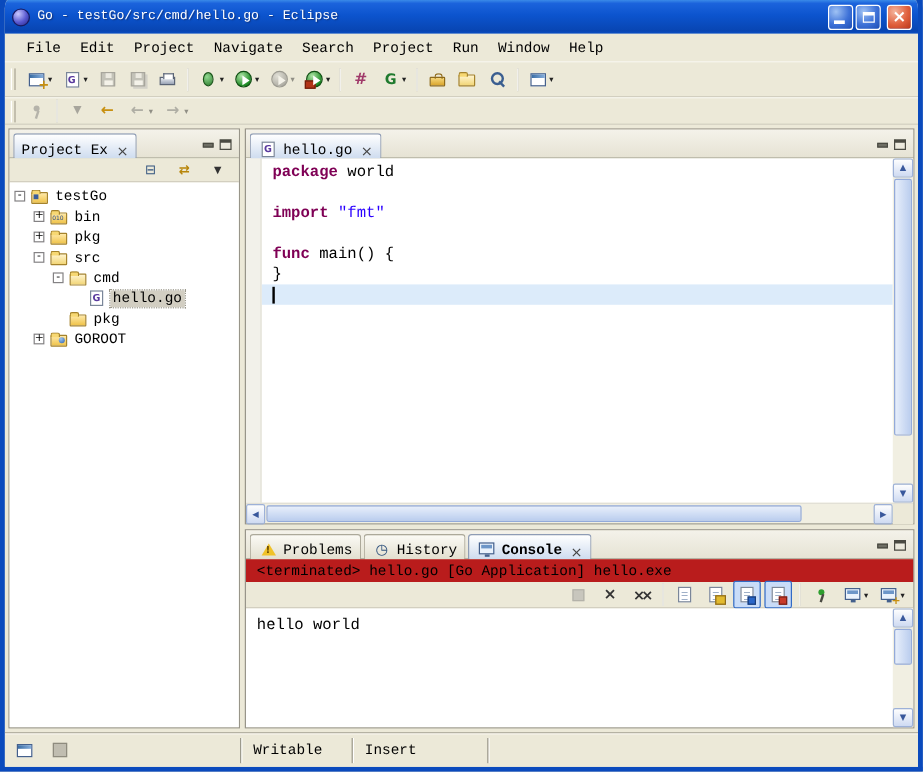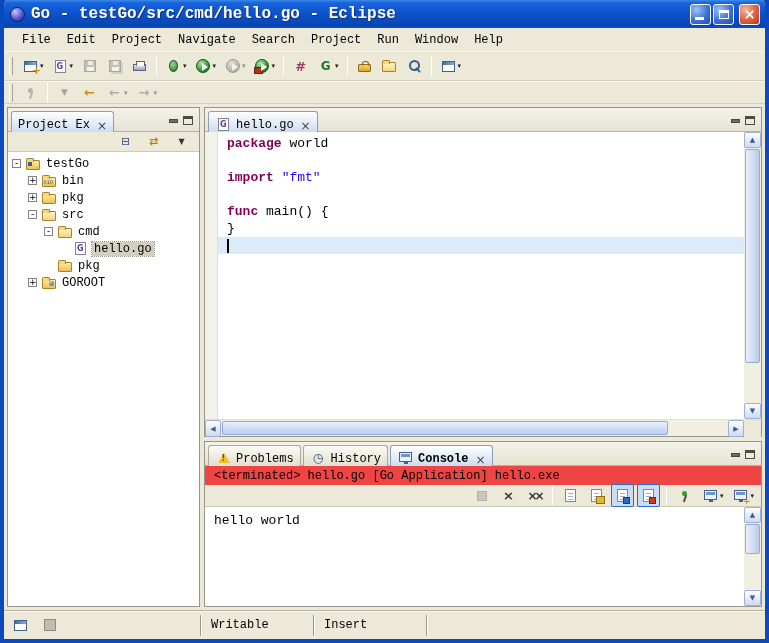--- a/index.html
+++ b/index.html
@@ -1,19 +1,19 @@
 <!DOCTYPE html>
 <html style="--kw: #7f0055; --str: #2a00ff; --curline: #dcebfa;"><head>
 <meta charset="utf-8">
 <style>
 *{margin:0;padding:0;box-sizing:border-box}
 body{width:769px;height:643px;overflow:hidden;background:#0A4ABD;font-family:"Liberation Mono","DejaVu Sans Mono",monospace;font-size:12px;color:#000}
 .window{width:769px;height:643px;display:flex;flex-direction:column;border:4px solid #0A4ABD;border-top:none;border-radius:7px 7px 0 0;background:#ECE9D8;overflow:hidden}
 .titlebar{height:28px;flex:none;display:flex;align-items:center;gap:5px;padding:0 5px;background:linear-gradient(180deg,#3A8AE8 0%,#1B63DC 10%,#0C54CE 45%,#0845B2 92%,#0A4FC4 100%)}
-.title{flex:1;color:#FFF;font-weight:bold;font-size:16px;text-shadow:1px 1px 1px #12357E;white-space:nowrap;overflow:hidden}
+.title{flex:1;color:#FFF;font-weight:normal;font-size:11px;text-shadow:1px 1px 1px #12357E;white-space:nowrap;overflow:hidden}
 .winbtns{display:flex;gap:2px}
 .wbtn{width:21px;height:21px;border:1px solid #FFF;border-radius:3px;background:radial-gradient(circle at 30% 25%,#9FC2F4,#3E72D8 55%,#1C4CB4);display:flex;align-items:center;justify-content:center;position:relative}
 .wbtn.close{background:radial-gradient(circle at 30% 25%,#F4B49C,#E0603E 55%,#B83418);color:#FFF;font-weight:bold;font-size:14px;font-family:"DejaVu Sans",sans-serif}
 .wmin{width:9px;height:3px;background:#FFF;position:absolute;left:4px;bottom:4px}
 .wmax{width:10px;height:9px;border:1px solid #FFF;border-top:3px solid #FFF}
 .menubar{height:23px;flex:none;display:flex;align-items:center;padding-left:10px}
 .menu-item{padding:2px 8px;cursor:default}
 .tbrow{flex:none;display:flex;align-items:center;border-top:1px solid #F7F5EE;border-bottom:1px solid #D2CFC0;padding:0 4px}
 .r1{height:30px}.r2{height:23px}
 .tbgroup{display:inline-flex;align-items:center}
@@ -58,28 +58,28 @@
 .tok.kw{color:var(--kw,#7f0055);font-weight:bold}
 .tok.str{color:var(--str,#2a00ff)}
 .vscroll{width:17px;flex:none;display:flex;flex-direction:column;background:#F1EFE2}
 .hscroll{height:17px;flex:none;display:flex;background:#F1EFE2;border-top:1px solid #E2E0D6}
 .sbtn{width:17px;height:16px;flex:none;background:linear-gradient(#FEFEFE,#CEDAF2);border:1px solid #9DB1D8;border-radius:2px;display:flex;align-items:center;justify-content:center;font-family:"DejaVu Sans",sans-serif;font-size:7px;color:#39589C}
 .hscroll .sbtn{height:17px;width:16px}
 .strack{flex:1;position:relative}
 .sthumb{position:absolute;left:1px;right:1px;background:linear-gradient(90deg,#E8EFFB,#BACDEE);border:1px solid #93AADA;border-radius:2px}
 .sthumb.h{top:1px;bottom:1px;left:auto;right:auto;background:linear-gradient(#E8EFFB,#BACDEE)}
 .corner{width:17px;height:17px;flex:none;background:#ECE9D8}
-.console-label{height:19px;flex:none;display:flex;align-items:center;padding-left:9px;background:#ef4444;white-space:nowrap}
+.console-label{height:19px;flex:none;display:flex;align-items:center;padding-left:9px;background:#b91c1c;white-space:nowrap}
 .console-toolbar{height:22px;flex:none;display:flex;align-items:center;justify-content:flex-end;gap:1px;padding-right:3px;background:#ECE9D8;border-bottom:1px solid #CCC9BA}
 .console-body{flex:1;min-height:0;display:flex;background:#FFF}
 .console-out{flex:1;padding:6px 14px 0 9px;font-size:13px;white-space:pre}
 .statusbar{height:29px;flex:none;display:flex;align-items:center;border-top:1px solid #B5B2A3;box-shadow:inset 0 1px 0 #F7F5EE}
 .sb-left{width:196px;flex:none;display:flex;align-items:center;gap:12px;padding-left:8px}
 .sb-cell{height:21px;display:flex;align-items:center;padding:0 10px;border-left:1px solid #9C9A8C;box-shadow:inset 1px 0 0 #FFF}
-.w1{width:113px}.w2{width:113px}.rest{flex:1;height:21px;border-left:1px solid #9C9A8C;box-shadow:inset 1px 0 0 #FFF}
+.w1{width:93px}.w2{width:113px}.rest{flex:1;height:21px;border-left:1px solid #9C9A8C;box-shadow:inset 1px 0 0 #FFF}
 .icw{width:17px;height:16px;flex:none;display:inline-flex;align-items:center;justify-content:center;position:relative}
 .g{font-family:"DejaVu Sans",sans-serif;line-height:1;font-size:12px}
 .ic-eclipse{width:15px;height:15px;border-radius:50%;background:radial-gradient(circle at 32% 28%,#C8C8FF,#5858D0 55%,#252584);border:1px solid #1A1A60}
 .ic-window{width:13px;height:11px;background:#FFF;border:1px solid #44608C;position:relative}
 .ic-window::before{content:"";position:absolute;top:0;left:0;right:0;height:3px;background:linear-gradient(90deg,#3B6EA5,#86AEDC)}
 .ic-window.plus::after{content:"+";position:absolute;right:-5px;bottom:-6px;color:#C89010;font-weight:bold;font-size:11px;font-family:"DejaVu Sans",sans-serif}
 .ic-doc{width:11px;height:13px;background:#FFF;border:1px solid #7A8699;position:relative}
 .ic-doc.gdoc::after{content:"G";position:absolute;left:1px;top:1px;font:bold 8px "DejaVu Sans",sans-serif;color:#5A3A9E}
 .ic-doc.lines::before{content:"";position:absolute;left:2px;right:2px;top:3px;height:7px;background:repeating-linear-gradient(180deg,#9FB0C8 0 1px,transparent 1px 3px)}
 .ic-doc.lock::after{content:"";position:absolute;right:-4px;bottom:-3px;width:7px;height:6px;background:#E2BA2E;border:1px solid #8E6A1A}

